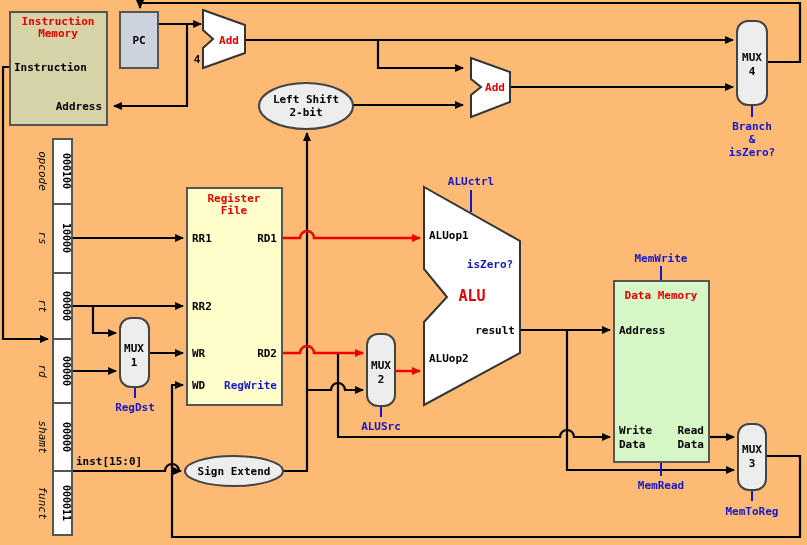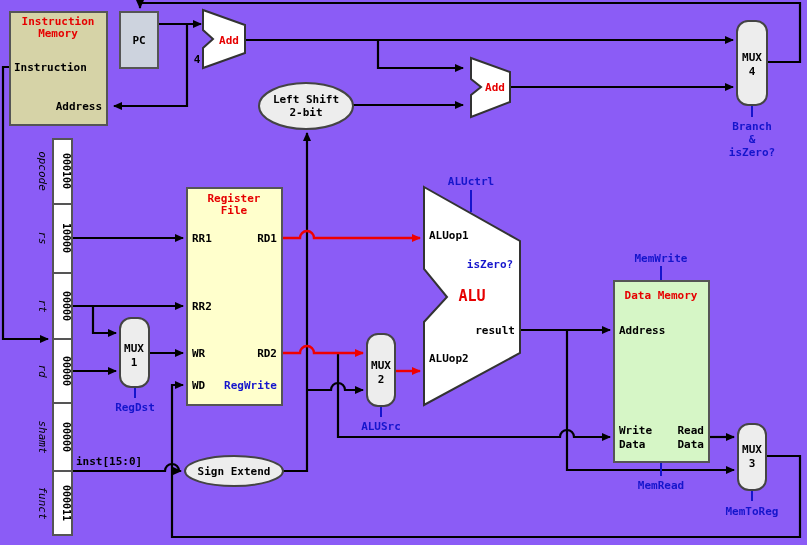--- a/index.html
+++ b/index.html
@@ -1,16 +1,16 @@
 <!DOCTYPE html>
 <html><head>
 <meta charset="utf-8">
 <style>
   html,body{margin:0;padding:0;background:#fff;}
-  .stage{position:relative;width:807px;height:545px;background:#8b5cf6;overflow:hidden;
+  .stage{position:relative;width:807px;height:545px;background:#fdba74;overflow:hidden;
          font-family:"DejaVu Sans Mono","Liberation Mono",monospace;}
   svg text{font-family:"DejaVu Sans Mono","Liberation Mono",monospace;}
   .lbl{font-size:11px;font-weight:bold;fill:#000;}
   .title{font-size:11px;font-weight:bold;fill:#e60000;}
   .ctrl{font-size:11px;font-weight:bold;fill:#1515cc;}
   .big{font-size:15px;font-weight:bold;fill:#e60000;}
   .bin{font-size:10px;font-weight:bold;fill:#000;}
   .fld{font-size:11px;font-style:italic;fill:#000;}
   .wire{stroke:#000;stroke-width:2.2;fill:none;}
   .rwire{stroke:#f00000;stroke-width:2.4;fill:none;}

